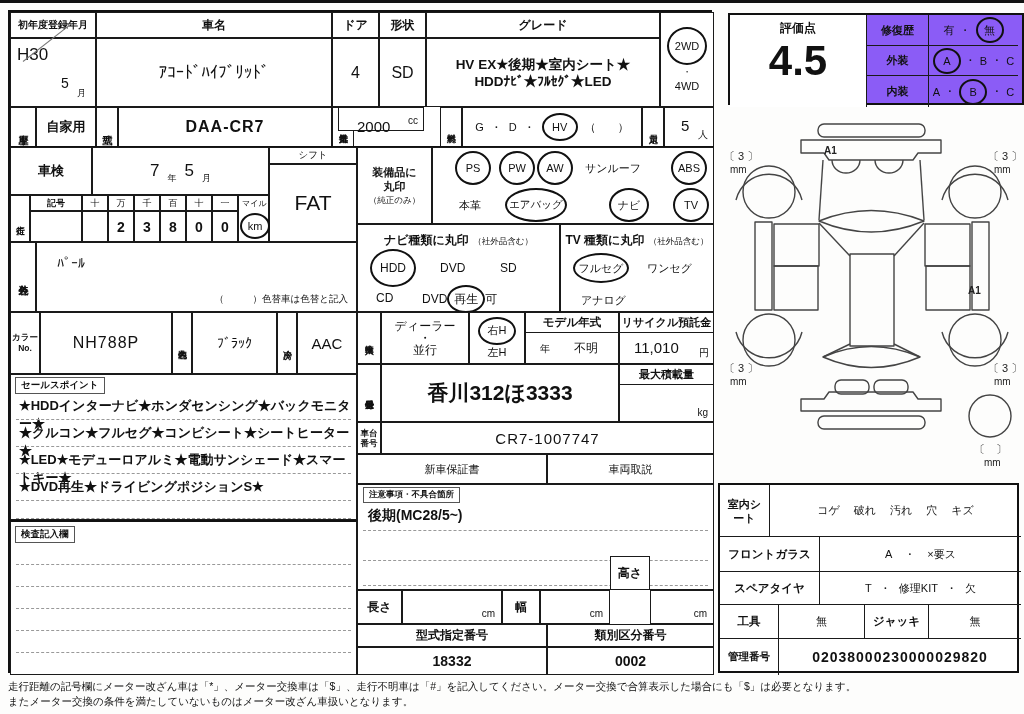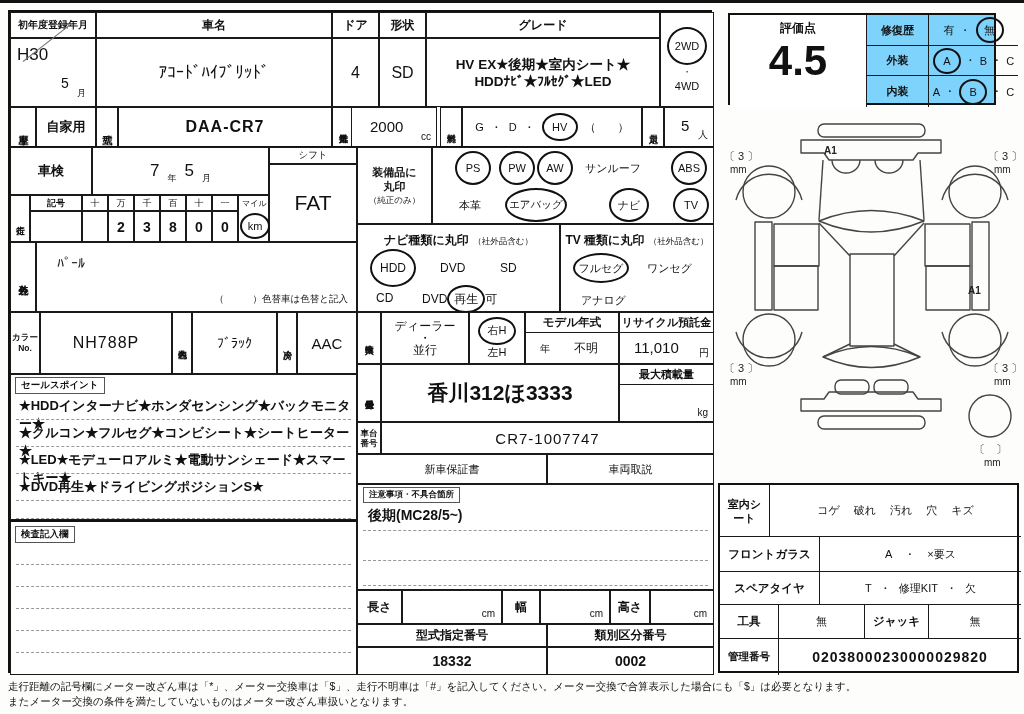--- a/index.html
+++ b/index.html
@@ -61,21 +61,21 @@
     <span class="circ c-2wd">2WD</span>
     <span style="font-size:9px;">・</span>
     <span style="font-size:11px;">4WD</span>
   </div>
 
   <div class="cell ctr vtext hdr-s" style="left:0;top:95px;width:26px;height:40px;">車歴</div>
   <div class="cell ctr" style="left:26px;top:95px;width:60px;height:40px;font-size:13px;font-weight:bold;">自家用</div>
   <div class="cell ctr vtext hdr-s" style="left:86px;top:95px;width:22px;height:40px;">型式</div>
   <div class="cell ctr" style="left:108px;top:95px;width:214px;height:40px;font-size:16px;font-weight:bold;letter-spacing:1px;">DAA-CR7</div>
   <div class="cell ctr vtext" style="left:322px;top:95px;width:22px;height:40px;font-size:9px;font-weight:bold;">排気量</div>
-  <div class="cell" style="left:341px;top:95px;width:86px;height:40px;">
+  <div class="cell" style="left:328px;top:95px;width:86px;height:24px;">
     <span class="abs" style="left:18px;top:10px;font-size:15px;">2000</span>
     <span class="abs" style="right:5px;bottom:4px;font-size:10px;">cc</span>
   </div>
   <div class="cell ctr vtext" style="left:430px;top:95px;width:22px;height:40px;font-size:9px;font-weight:bold;">燃料</div>
   <div class="cell ctr" style="left:452px;top:95px;width:180px;height:40px;gap:7px;font-size:11px;">
     <span>G</span>
     <span>・</span>
     <span>D</span>
     <span>・</span>
     <span class="circ c-hv">HV</span>
@@ -244,32 +244,32 @@
   </div>
 
   <div class="cell ctr" style="left:347px;top:578px;width:45px;height:34px;font-size:12px;font-weight:bold;">長さ</div>
   <div class="cell" style="left:392px;top:578px;width:100px;height:34px;">
     <span class="abs" style="right:6px;bottom:4px;font-size:10px;">cm</span>
   </div>
   <div class="cell ctr" style="left:492px;top:578px;width:38px;height:34px;font-size:12px;font-weight:bold;">幅</div>
   <div class="cell" style="left:530px;top:578px;width:70px;height:34px;">
     <span class="abs" style="right:6px;bottom:4px;font-size:10px;">cm</span>
   </div>
-  <div class="cell ctr" style="left:600px;top:578px;width:40px;height:34px;font-size:12px;font-weight:bold;">高さ</div>
+  <div class="cell ctr" style="left:600px;top:544px;width:40px;height:34px;font-size:12px;font-weight:bold;">高さ</div>
   <div class="cell" style="left:640px;top:578px;width:64px;height:34px;">
     <span class="abs" style="right:6px;bottom:4px;font-size:10px;">cm</span>
   </div>
 
   <div class="cell ctr" style="left:347px;top:612px;width:190px;height:23px;font-size:12px;font-weight:bold;">型式指定番号</div>
   <div class="cell ctr" style="left:537px;top:612px;width:167px;height:23px;font-size:12px;font-weight:bold;">類別区分番号</div>
   <div class="cell ctr mono" style="left:347px;top:635px;width:190px;height:28px;font-size:14px;font-weight:bold;">18332</div>
   <div class="cell ctr mono" style="left:537px;top:635px;width:167px;height:28px;font-size:14px;font-weight:bold;">0002</div>
 </div>
 
-<div class="abs" style="left:728px;top:13px;width:268px;height:92px;border:2px solid #111;background:#7dd3fc;">
+<div class="abs" style="left:728px;top:13px;width:296px;height:92px;border:2px solid #111;background:#8b5cf6;">
   <div class="cell nob" style="left:0;top:0;width:137px;height:92px;border-right:1px solid #1a1a1a;">
     <div class="abs" style="left:0;top:5px;width:100%;text-align:center;font-size:12px;font-weight:bold;">評価点</div>
     <div class="abs" style="left:0;top:22px;width:100%;text-align:center;font-size:42px;font-weight:bold;">4.5</div>
   </div>
   <div class="abs ctr" style="left:137px;top:0;width:62px;height:31px;border-right:1px solid #1a1a1a;border-bottom:1px solid #1a1a1a;font-size:11px;font-weight:bold;">修復歴</div>
   <div class="abs ctr" style="left:199px;top:0;width:89px;height:31px;border-bottom:1px solid #1a1a1a;gap:5px;font-size:11px;">
     <span>有</span>
     <span>・</span>
     <span class="circ c-grade">無</span>
   </div>

